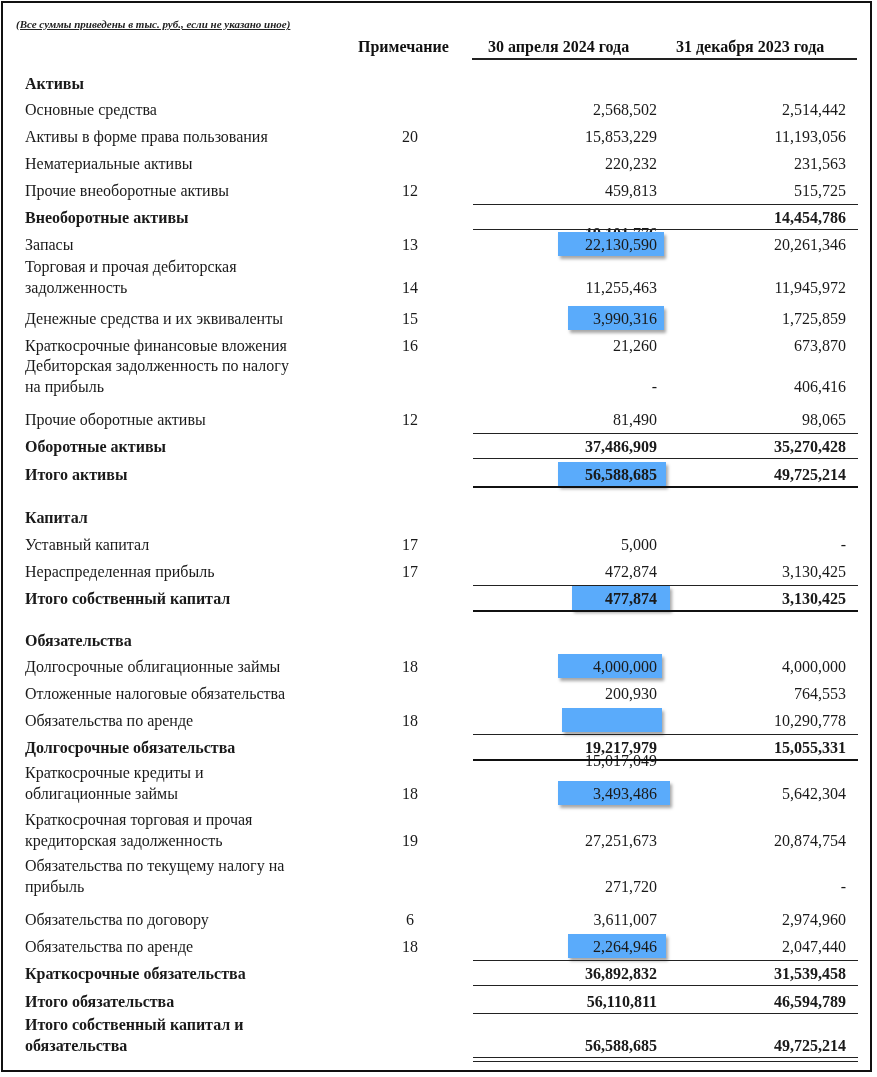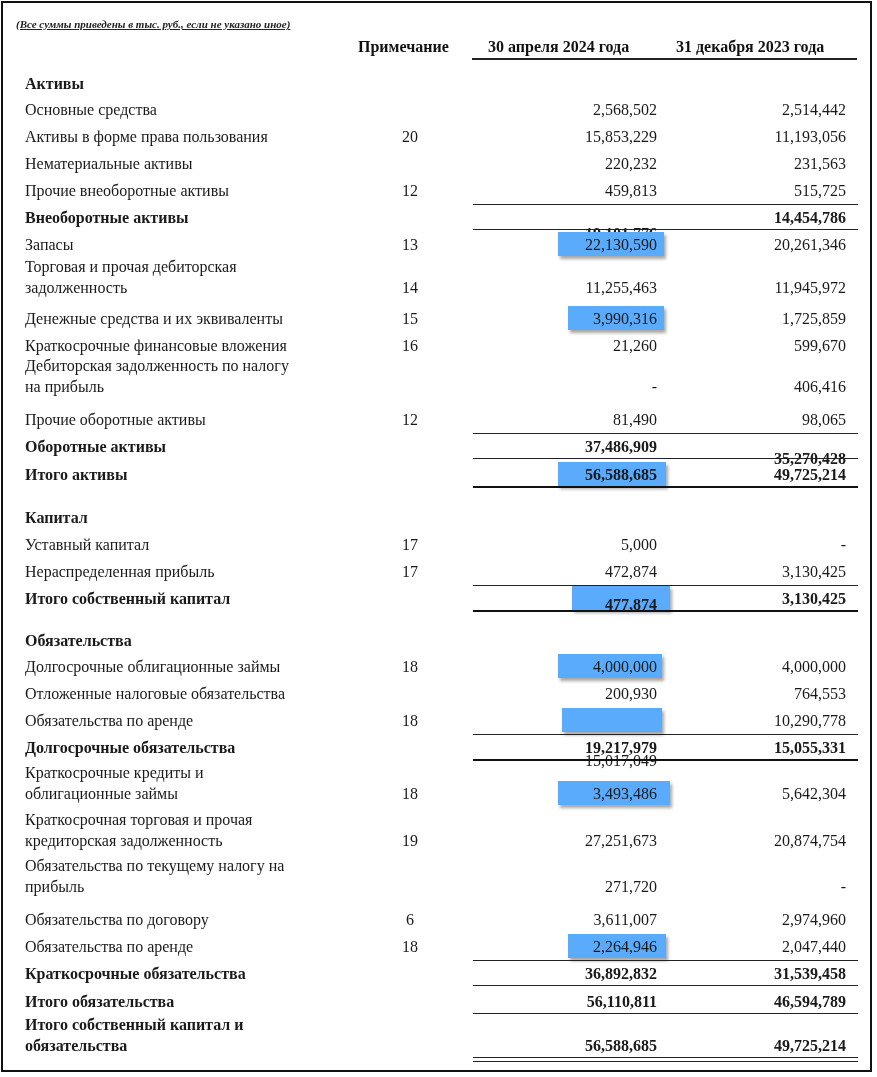--- a/index.html
+++ b/index.html
@@ -85,40 +85,40 @@
       <div class="hl" style="left: 568px; width: 96px; top: -2px; height: 24px; background: rgb(90, 171, 251);"></div>
       <div class="lbl">Денежные средства и их эквиваленты</div>
       <div class="note" style="top: 0px; line-height: 21px;">15</div>
       <div class="v c1" style="top: 0px; line-height: 21px;">3,990,316</div>
       <div class="v c2" style="top: 0px; line-height: 21px;">1,725,859</div>
     </div>
     <div class="row" style="top: 335px;">
       <div class="lbl">Краткосрочные финансовые вложения</div>
       <div class="note" style="top: 0px; line-height: 21px;">16</div>
       <div class="v c1" style="top: 0px; line-height: 21px;">21,260</div>
-      <div class="v c2" style="top: 0px; line-height: 21px;">599,670</div>
+      <div class="v c2" style="top: 0px; line-height: 21px;">673,870</div>
     </div>
     <div class="row" style="top: 355px;">
       <div class="lbl">
         <div>Дебиторская задолженность по налогу</div>
         <div>на прибыль</div>
       </div>
       <div class="v c1" style="top: 21px; line-height: 21px;">-</div>
       <div class="v c2" style="top: 21px; line-height: 21px;">406,416</div>
     </div>
     <div class="row" style="top: 409px;">
       <div class="lbl">Прочие оборотные активы</div>
       <div class="note" style="top: 0px; line-height: 21px;">12</div>
       <div class="v c1" style="top: 0px; line-height: 21px;">81,490</div>
       <div class="v c2" style="top: 0px; line-height: 21px;">98,065</div>
     </div>
     <div class="row" style="top: 436px;">
       <div class="lbl bold">Оборотные активы</div>
       <div class="v c1 bold" style="top: 0px; line-height: 21px;">37,486,909</div>
-      <div class="v c2 bold" style="top: 12px; line-height: 21px; font-family: Liberation Serif, serif;">35,270,428</div>
+      <div class="v c2 bold" style="top: 0px; line-height: 21px; font-family: Liberation Serif, serif;">35,270,428</div>
       <div class="line" style="top: -3px;"></div>
       <div class="line" style="top: 22px;"></div>
     </div>
     <div class="row" style="top: 464px;">
       <div class="hl" style="left: 558px; width: 108px; top: -2px; height: 24px; background: rgb(90, 171, 251);"></div>
       <div class="lbl bold">Итого активы</div>
       <div class="v c1 bold" style="top: 0px; line-height: 21px;">56,588,685</div>
       <div class="v c2 bold" style="top: 0px; line-height: 21px;">49,725,214</div>
       <div class="line thick" style="top: 22px;"></div>
     </div>
@@ -133,21 +133,21 @@
     </div>
     <div class="row" style="top: 561px;">
       <div class="lbl">Нераспределенная прибыль</div>
       <div class="note" style="top: 0px; line-height: 21px;">17</div>
       <div class="v c1" style="top: 0px; line-height: 21px;">472,874</div>
       <div class="v c2" style="top: 0px; line-height: 21px;">3,130,425</div>
     </div>
     <div class="row" style="top: 588px;">
       <div class="hl" style="left: 572px; width: 98px; top: -2px; height: 24px; background: rgb(90, 171, 251);"></div>
       <div class="lbl bold">Итого собственный капитал</div>
-      <div class="v c1 bold" style="top: 6px; line-height: 21px;">477,874</div>
+      <div class="v c1 bold" style="top: 0px; line-height: 21px;">477,874</div>
       <div class="v c2 bold" style="top: 0px; line-height: 21px;">3,130,425</div>
       <div class="line" style="top: -3px;"></div>
       <div class="line thick" style="top: 22px;"></div>
     </div>
     <div class="row" style="top: 630px;">
       <div class="lbl bold">Обязательства</div>
     </div>
     <div class="row" style="top: 656px;">
       <div class="hl" style="left: 558px; width: 104px; top: -2px; height: 24px; background: rgb(90, 171, 251);"></div>
       <div class="lbl">Долгосрочные облигационные займы</div>

